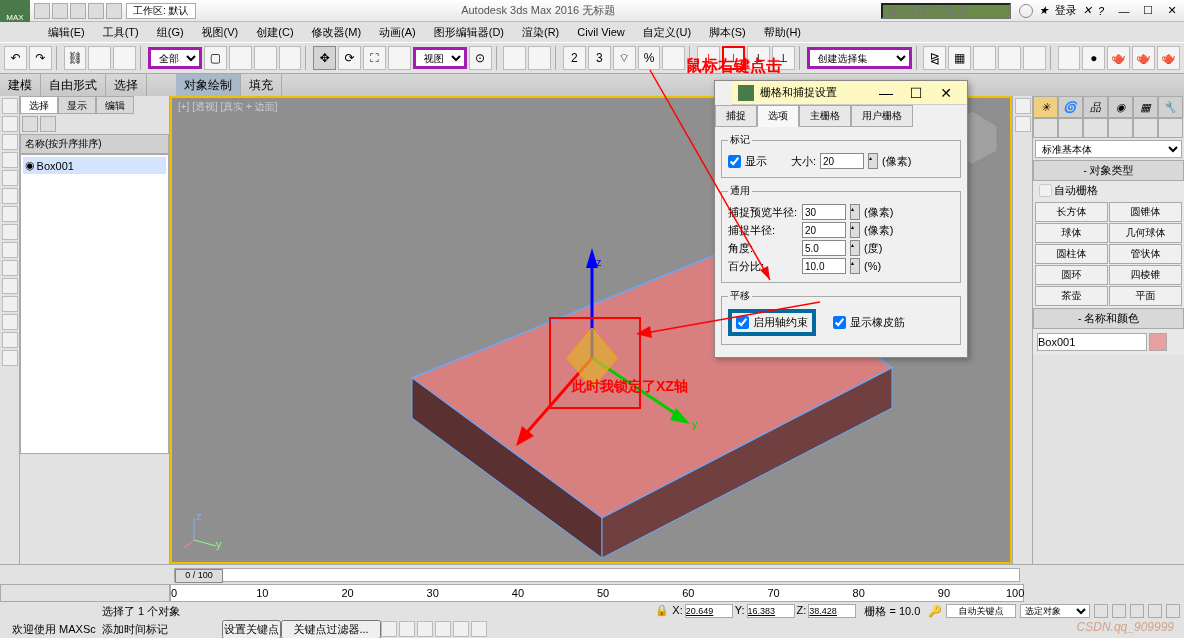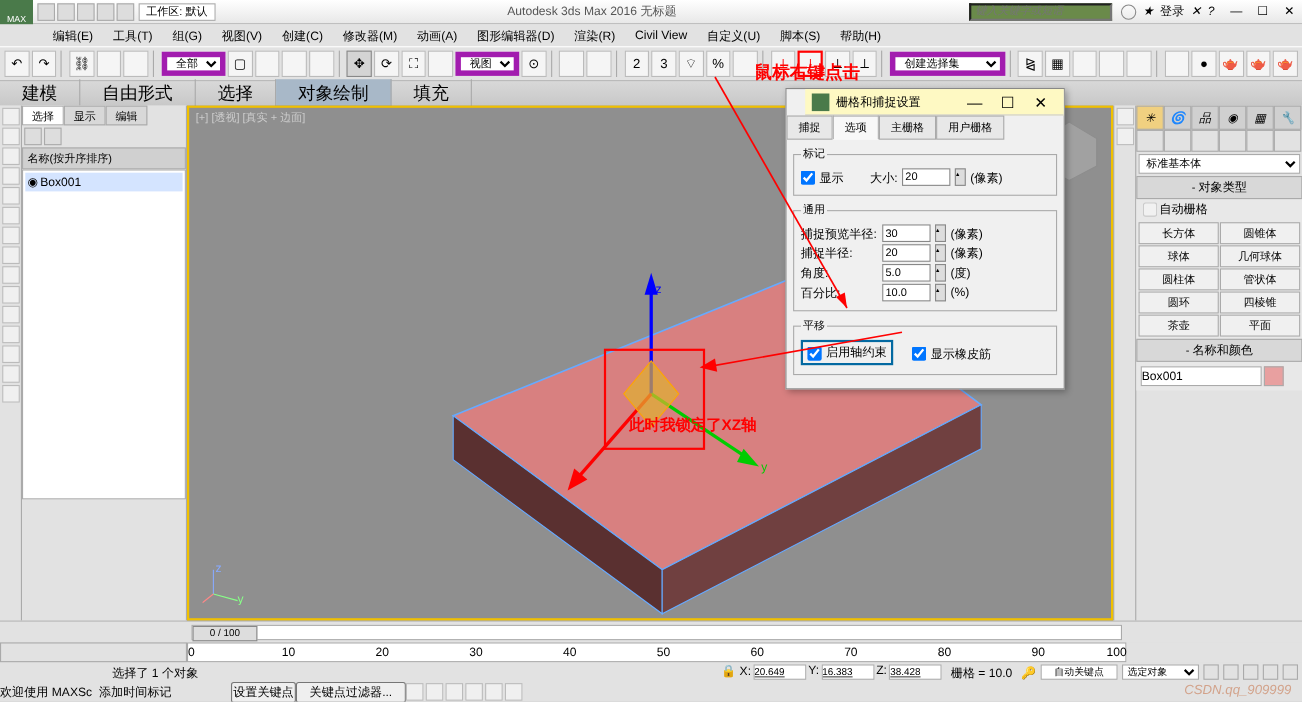--- a/index.html
+++ b/index.html
@@ -18,27 +18,27 @@
 
 
 .menubar { height:20px; background:#e2e2e2; display:flex; align-items:center; padding-left:40px; gap:2px; }
 .menubar span { padding:2px 8px; cursor:pointer; }
 
 
 .toolbar { height:32px; background:#e2e2e2; border-top:1px solid #fff; border-bottom:1px solid #aaa; display:flex; align-items:center; padding:2px 4px; gap:2px; }
 .toolbar .tb { width:24px; height:24px; background:#f5f5f5; border:1px solid #bbb; display:flex; align-items:center; justify-content:center; cursor:pointer; font-size:12px; }
 .toolbar .tb.active { background:#d4d4d4; border-color:#888; }
 .toolbar .sep { width:4px; height:24px; border-left:1px solid #aaa; margin:0 2px; }
-.toolbar .dd { height:22px; padding:0 4px; background:#fff; border:5px solid #a21caf; font-size:10px; }
+.toolbar .dd { height:22px; padding:0 4px; background:#fff; border:3px solid #a21caf; font-size:10px; }
 .toolbar .snap-hl { position:relative; border:2px solid red !important; }
 
 
 .ribbon { height:22px; background:linear-gradient(#d8d8d8,#c8c8c8); display:flex; align-items:center; }
-.ribbon span { padding:3px 20px; border-right:1px solid #aaa; cursor:pointer; font-size:16px; }
-.ribbon span.active { background:#a8b8c8; }
+.ribbon span { padding:3px 8px; border-right:1px solid #aaa; cursor:pointer; font-size:12px; }
+.ribbon span.active { background:#a8b8c8;margin-left:29px; }
 
 
 .main { display:flex; height:468px; }
 .leftbar { width:20px; background:#e2e2e2; border-right:1px solid #aaa; display:flex; flex-direction:column; gap:2px; padding:2px; }
 .leftbar i { width:16px; height:16px; background:#f0f0f0; border:1px solid #bbb; }
 
 .scene-panel { width:150px; background:#e2e2e2; border-right:1px solid #aaa; }
 .scene-panel .tabs { display:flex; height:18px; }
 .scene-panel .tabs span { padding:2px 8px; border:1px solid #aaa; background:#d8d8d8; font-size:10px; }
 .scene-panel .tabs span.active { background:#fff; }
@@ -79,42 +79,42 @@
 .dialog .dtabs { display:flex; height:22px; }
 .dialog .dtabs span { padding:3px 10px; border:1px solid #aaa; background:#e8e8e8; cursor:pointer; font-size:10px; }
 .dialog .dtabs span.active { background:#f8f8f8; border-bottom:1px solid #f8f8f8; }
 .dialog .body { padding:6px; }
 .dialog fieldset { border:1px solid #aaa; padding:4px 6px 6px; margin-bottom:6px; }
 .dialog legend { font-size:10px; padding:0 2px; }
 .dialog .row { display:flex; align-items:center; gap:4px; margin:2px 0; font-size:10px; }
 .dialog .row label { width:70px; }
 .dialog .row input.spin { width:44px; height:16px; border:1px solid #888; font-size:10px; padding:0 2px; }
 .dialog .row .spinbtn { width:10px; height:16px; border:1px solid #888; background:#ddd; font-size:6px; }
-.dialog .opt-hl { border:2px solid #0369a1;align-items:flex-end; }
+.dialog .opt-hl { border:4px solid #0369a1; }
 
 
 .redtext { color:red; font-size:16px; font-weight:bold; position:absolute; }
 
 
 .timeslider { height:20px; background:#e2e2e2; border-top:1px solid #aaa; display:flex; align-items:center; }
 .timeslider .slider { flex:1; height:14px; background:#fff; border:1px solid #aaa; margin:0 4px; position:relative; }
-.timeslider .slider .thumb { position:absolute; left:0; width:59px; height:14px; background:#ddd; border:1px solid #888; text-align:center; font-size:9px; }
+.timeslider .slider .thumb { position:absolute; left:0; width:48px; height:14px; background:#ddd; border:1px solid #888; text-align:center; font-size:9px; }
 
 .timeruler { height:18px; background:#e2e2e2; display:flex; }
 .timeruler .curve { width:170px; border:1px solid #aaa; }
 .timeruler .ruler { flex:1; background:#fff; border:1px solid #aaa; position:relative; font-size:8px; }
 .timeruler .ruler span { position:absolute; top:2px; }
 
 .status1 { height:18px; background:#e2e2e2; display:flex; align-items:center; font-size:10px; gap:8px; padding:0 4px; }
 .status1 .coord { display:flex; gap:2px; }
 .status1 .coord input { width:48px; height:14px; border:1px solid #aaa; font-size:9px;text-decoration:underline; }
 .status1 .r { margin-left:auto; display:flex; align-items:center; gap:4px; }
 .status1 .dd3 { width:70px; height:14px; border:1px solid #aaa; background:#fff; font-size:9px; }
 
-.status2 { height:18px; background:#e2e2e2; display:flex; align-items:center; font-size:10px; padding:0 0; }
+.status2 { height:18px; background:#e2e2e2; display:flex; align-items:center; font-size:10px; padding:0 12px; }
 .status2 .welcome { width:90px; }
 .status2 .hint { flex:1; }
 .status2 .key { width:120px; }
 .status2 .nav { display:flex; gap:2px; }
 .status2 .nav i { width:16px; height:16px; background:#f0f0f0; border:1px solid #bbb; }
 
 .watermark { position:absolute; right:10px; bottom:4px; color:#c86; font-size:12px; font-style:italic; opacity:0.7; }
 
 
 svg.box { overflow:visible; }

